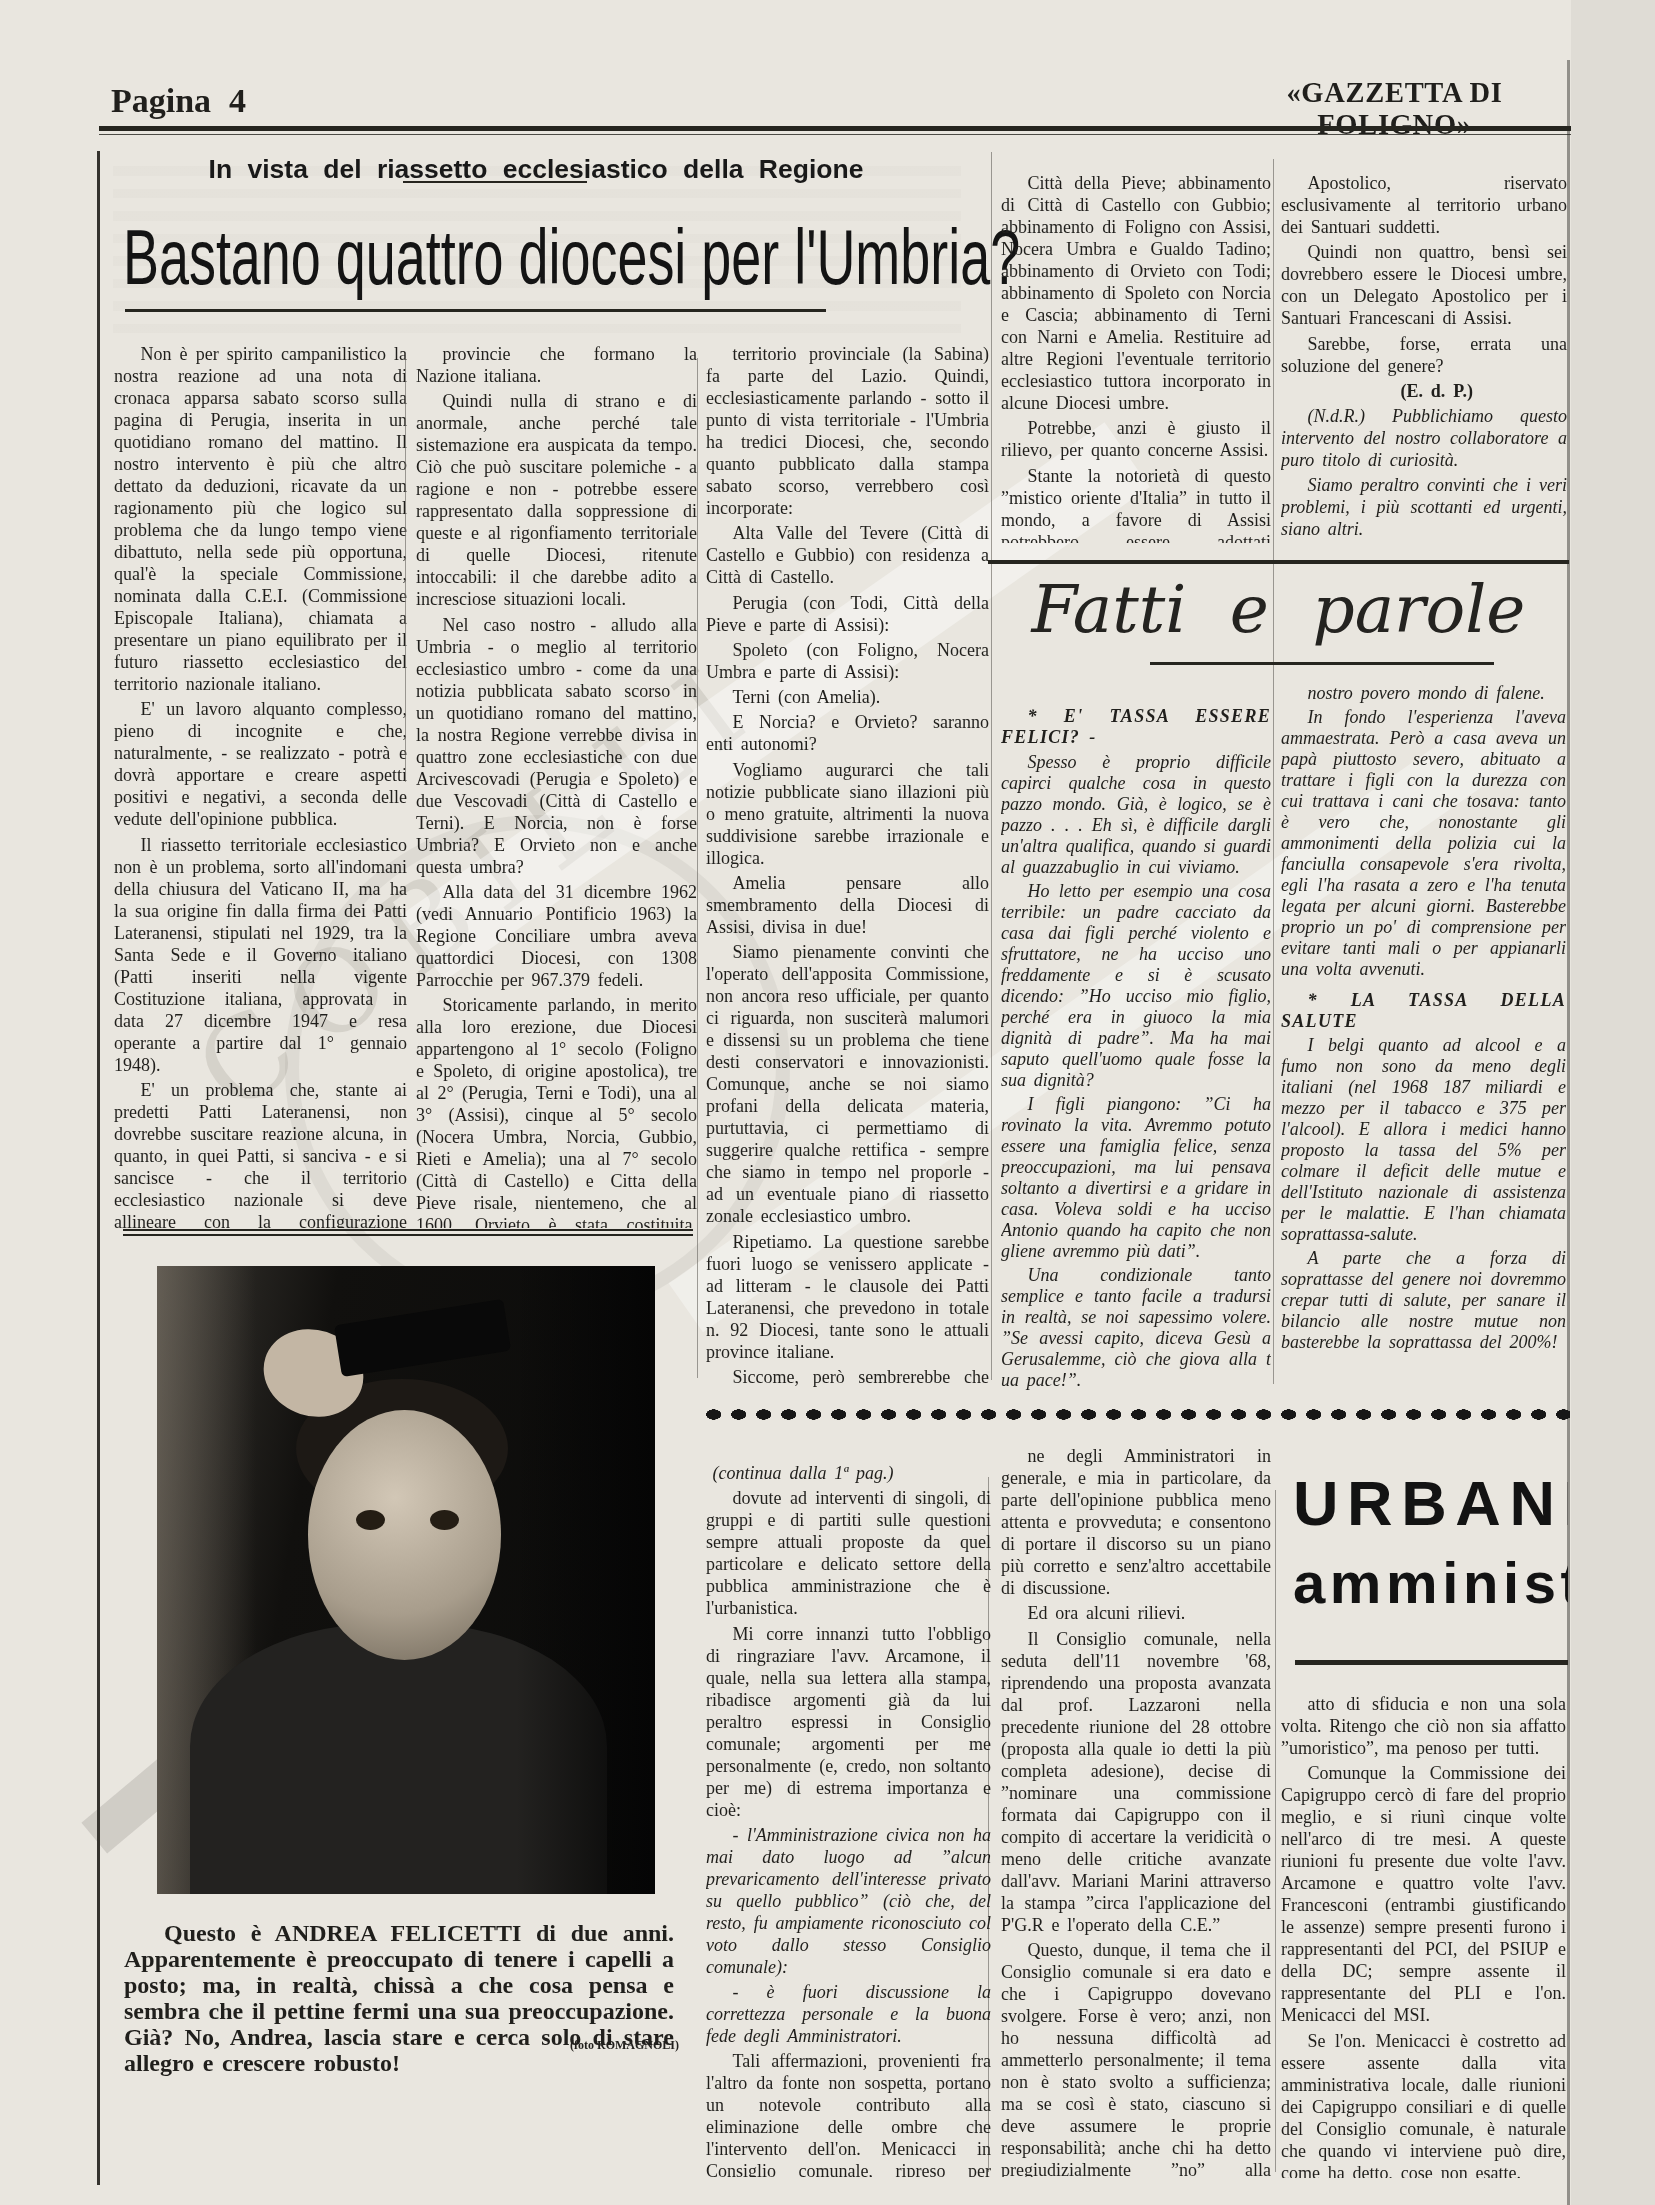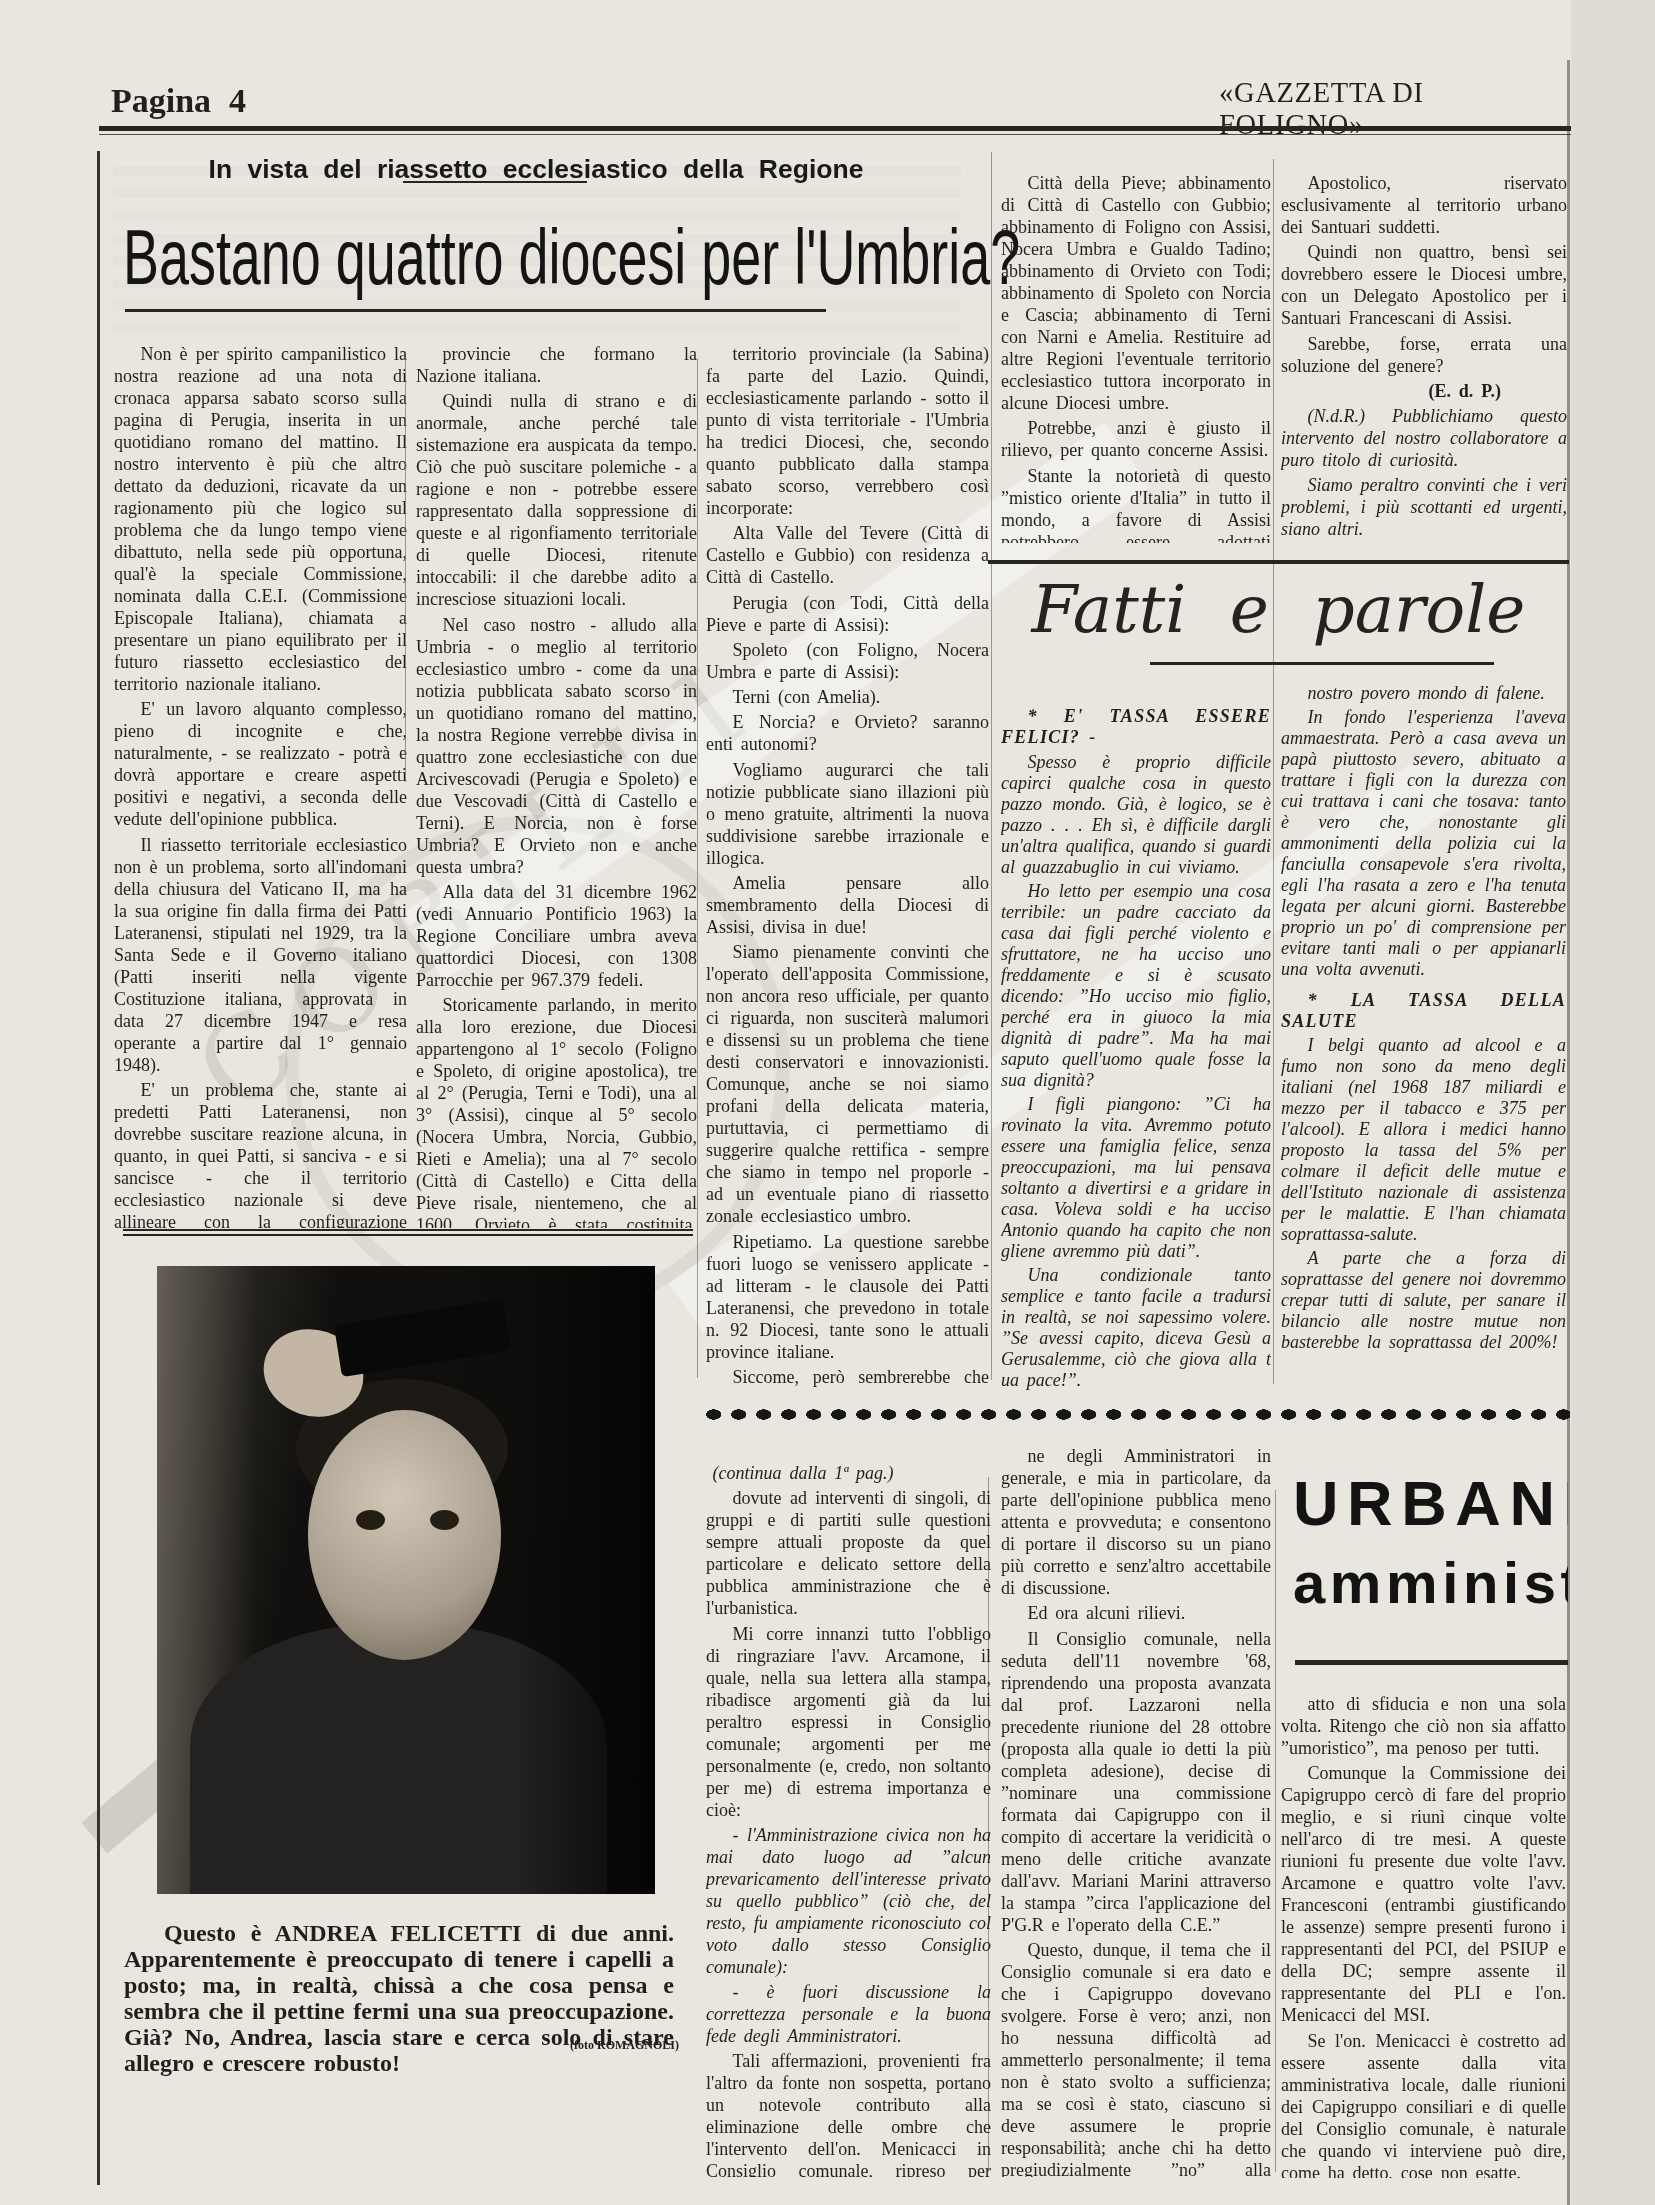--- a/index.html
+++ b/index.html
@@ -1,35 +1,35 @@
 <!DOCTYPE html>
 <html style="font-size:10.6px"><head>
 <meta charset="utf-8">
 <style>
   html,body{margin:0;padding:0;background:#d8d5ce;}
   .page{position:relative;width:1656px;height:2205px;background:#e9e6df;overflow:hidden;
         font-family:"Liberation Serif",serif;color:#201f1c;}
   .abs{position:absolute;}
   
   .page-label{left:111px;top:82px;font-size:34px;font-weight:bold;word-spacing:9.3px;}
-  .masthead{left:1219px;top:77px;width:351px;text-align:left;font-size:28.5px;font-weight:normal;letter-spacing:0.7px;}
+  .masthead{left:1219px;top:77px;width:351px;text-align:center;font-size:28.5px;font-weight:bold;letter-spacing:0.7px;}
   .hr{background:#26251f;}
   .rule-top{left:99px;top:126px;width:1472px;height:4.6px;}
   .rule-top2{left:99px;top:134px;width:1472px;height:1.3px;opacity:.8;}
   
   .kicker{left:185px;top:154px;width:702px;text-align:center;font-family:"Liberation Sans",sans-serif;
           font-weight:bold;font-size:26.5px;word-spacing:8px;color:#191919;}
   .kicker-rule{left:403px;top:181px;width:184px;height:2px;}
   .headline{left:123px;top:213px;font-family:"Liberation Sans",sans-serif;font-weight:400;font-size:77px;
             white-space:nowrap;transform:scaleX(.70);transform-origin:left top;color:#141414;margin:0;}
   .headline-rule{left:125px;top:309px;width:701px;height:3.3px;}
   
   .col{position:absolute;text-align:justify;overflow:hidden;}
   .col p{margin:0 0 3.3px 0;text-indent:26.5px;font-size:18px;line-height:22px;word-spacing:3.3px;}
-  .col p.sig{text-align:right;padding-right:66px;text-indent:0;font-weight:bold;}
+  .col p.sig{text-align:right;padding-right:94px;text-indent:0;font-weight:bold;}
   .col p.it{font-style:italic;}
   .col p.lead{font-style:italic;text-indent:6.6px;}
   .col-a1{left:114px;top:343px;width:293px;height:885px;}
   .col-a2{left:416px;top:343px;width:281px;height:885px;}
   .col-a3{left:706px;top:343px;width:283px;height:1048px;}
   .col-a4{left:1001px;top:172px;width:270px;height:371px;}
   .col-a5{left:1281px;top:172px;width:286px;height:384px;}
   
   .fatti-rule-top{left:988px;top:560px;width:581px;height:4px;}
   .fatti-title{left:988px;top:571px;width:581px;text-align:center;font-family:"DejaVu Serif",serif;

